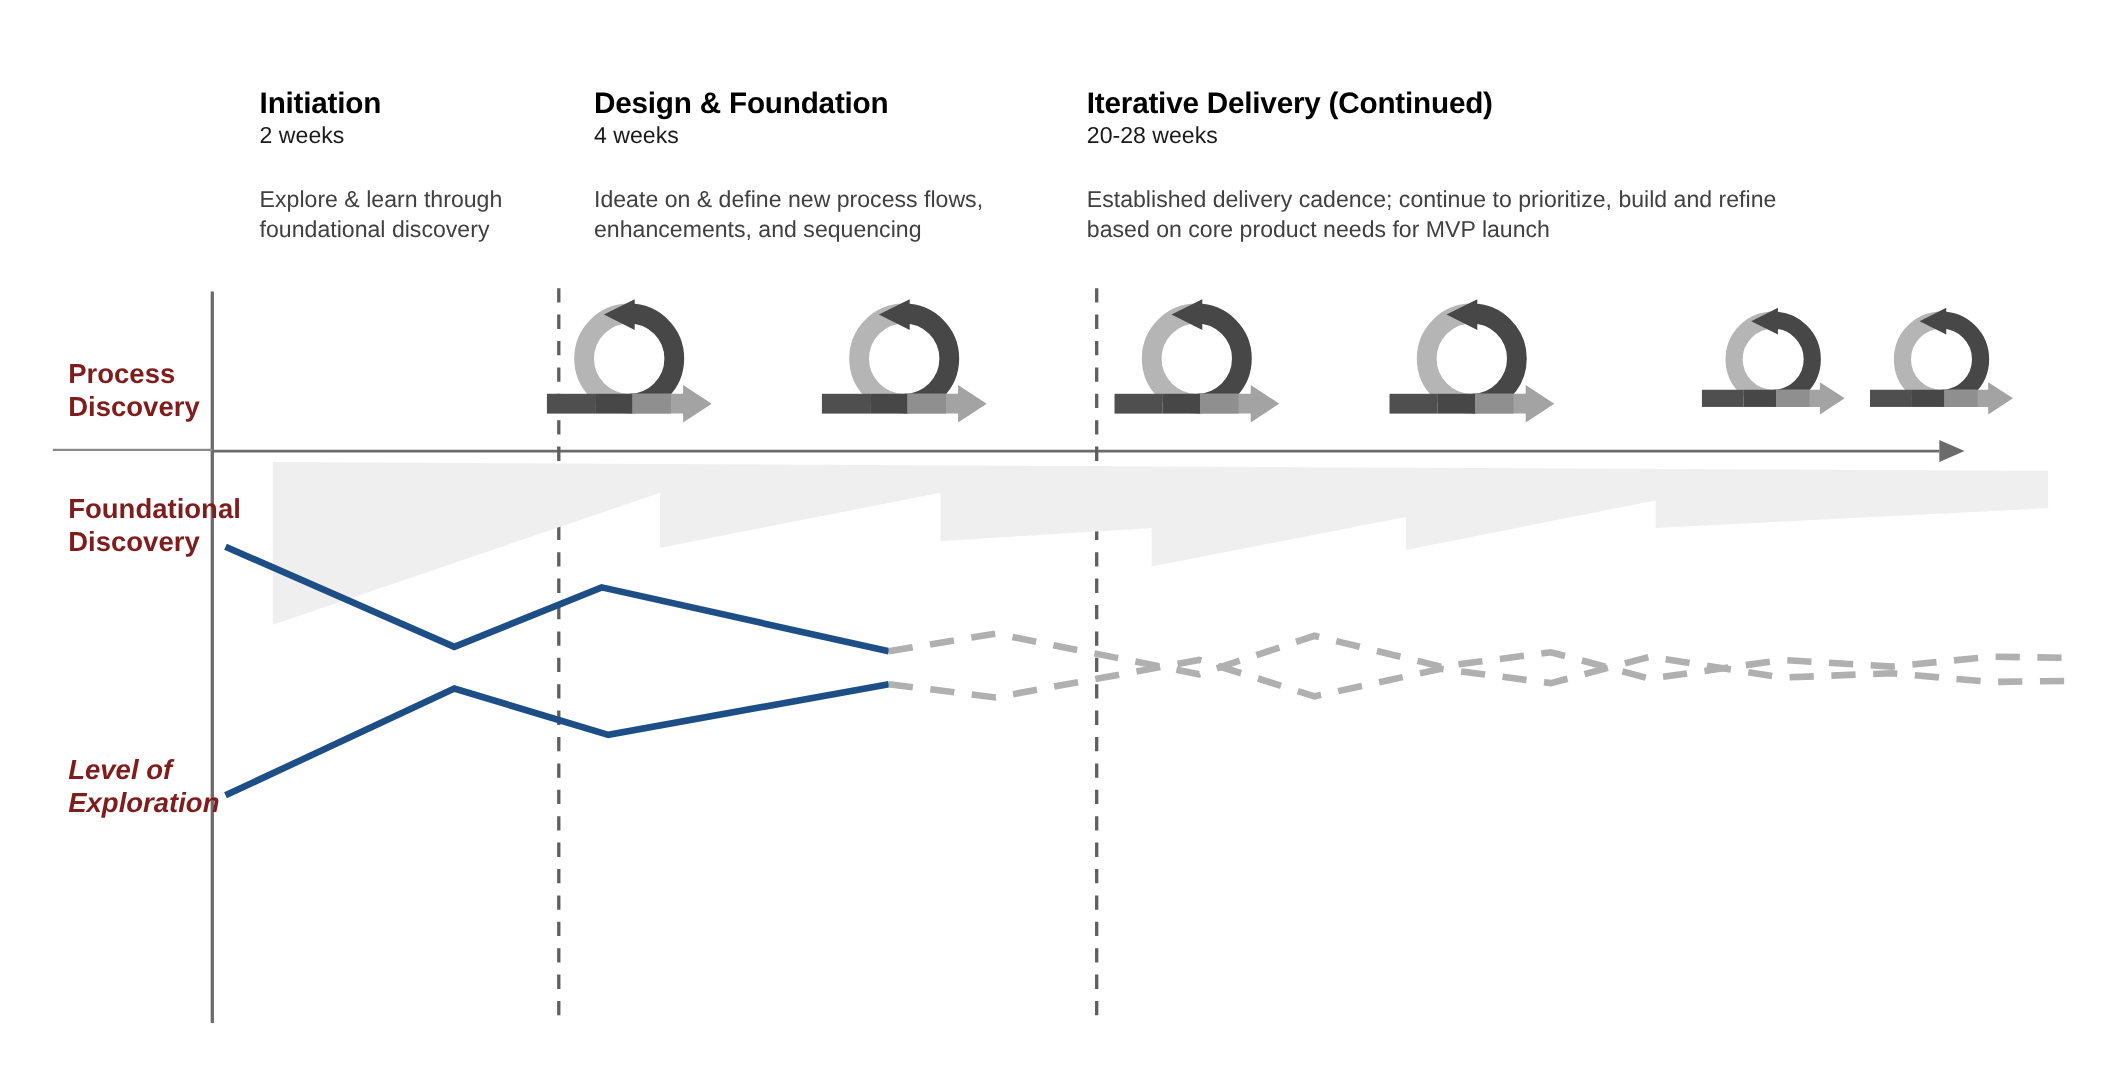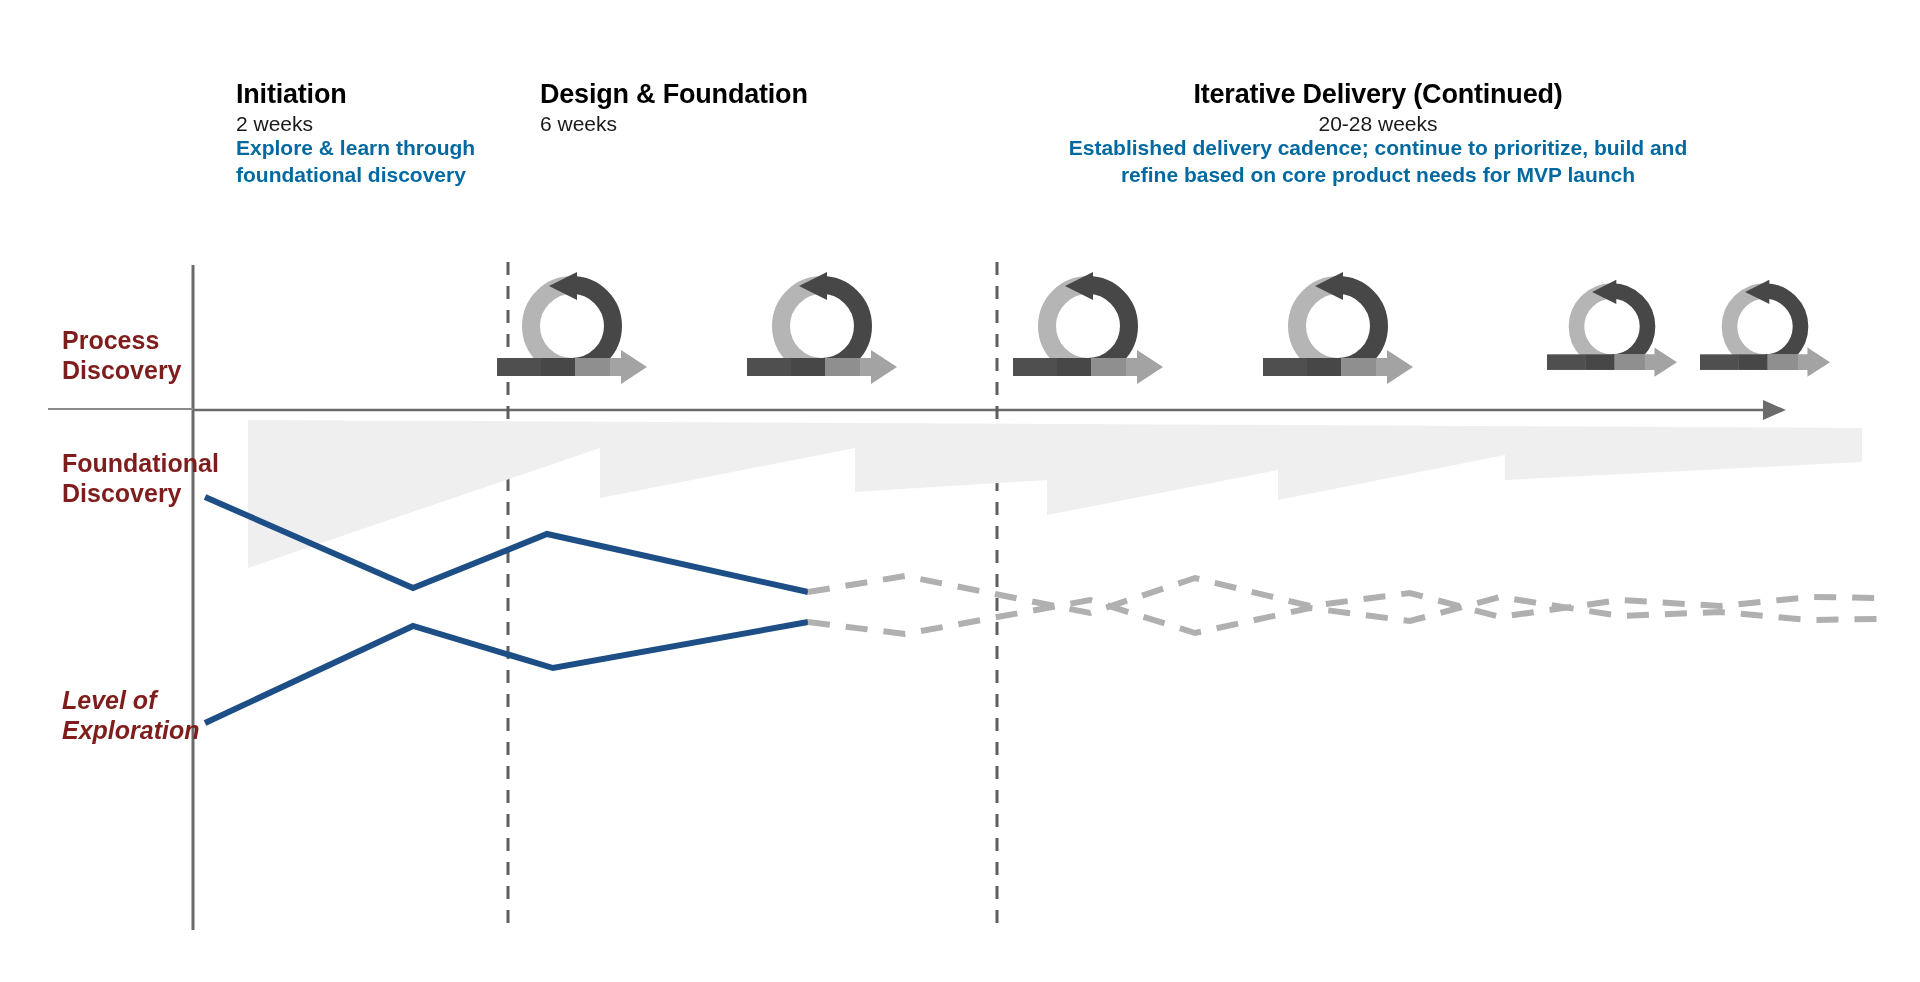--- a/index.html
+++ b/index.html
@@ -16,22 +16,22 @@
   .phase{position:absolute;}
   .phase-title{
     font-size:27px;font-weight:bold;color:#000000;
     letter-spacing:-0.2px;line-height:1.05;white-space:nowrap;
   }
   .phase-duration{
     font-size:21px;font-weight:normal;color:#1a1a1a;
     margin-top:4px;line-height:1.1;white-space:nowrap;
   }
   .phase-desc{
-    font-size:21px;font-weight:bold;color:#0369a1;
-    line-height:1.28;
+    font-size:21px;font-weight:normal;color:#404040;
+    margin-top:34px;line-height:1.28;
   }
 
   
   .row-label{
     position:absolute;
     font-size:25px;font-weight:bold;color:#7f1d1d;
     line-height:1.2;
   }
 
   
@@ -115,24 +115,25 @@
   </svg>
 
   <div class="phase" style="left:236px; top:80px; width:270px;">
     <div class="phase-title">Initiation</div>
     <div class="phase-duration">2 weeks</div>
     <div class="phase-desc">Explore &amp; learn through foundational discovery</div>
   </div>
 
   <div class="phase" style="left:540px; top:80px; width:420px;">
     <div class="phase-title">Design &amp; Foundation</div>
-    <div class="phase-duration">6 weeks</div>
+    <div class="phase-duration">4 weeks</div>
+    <div class="phase-desc">Ideate on &amp; define new process flows, enhancements, and sequencing</div>
   </div>
 
-  <div class="phase" style="left:1048px; top:80px; width:660px;text-align:center;">
+  <div class="phase" style="left:988px; top:80px; width:660px;">
     <div class="phase-title">Iterative Delivery (Continued)</div>
     <div class="phase-duration">20-28 weeks</div>
     <div class="phase-desc">Established delivery cadence; continue to prioritize, build and refine based on core product needs for MVP launch</div>
   </div>
 
   <div class="row-label" style="left:62px; top:325px;">
     <div>Process</div>
     <div>Discovery</div>
   </div>
 

